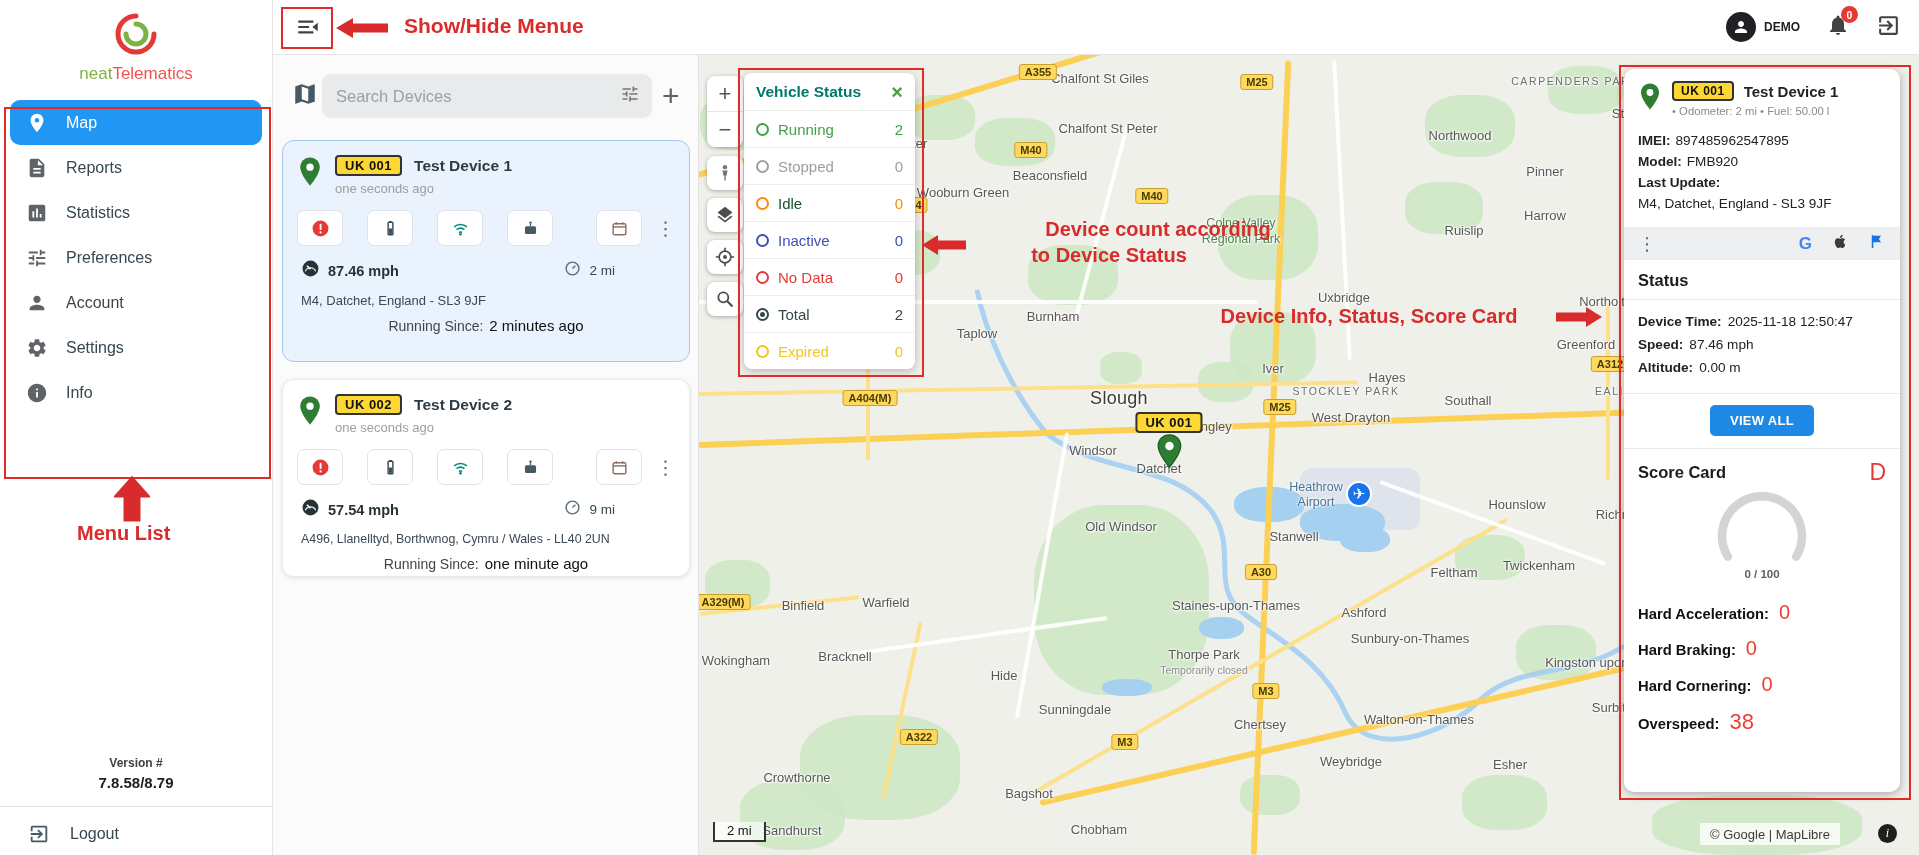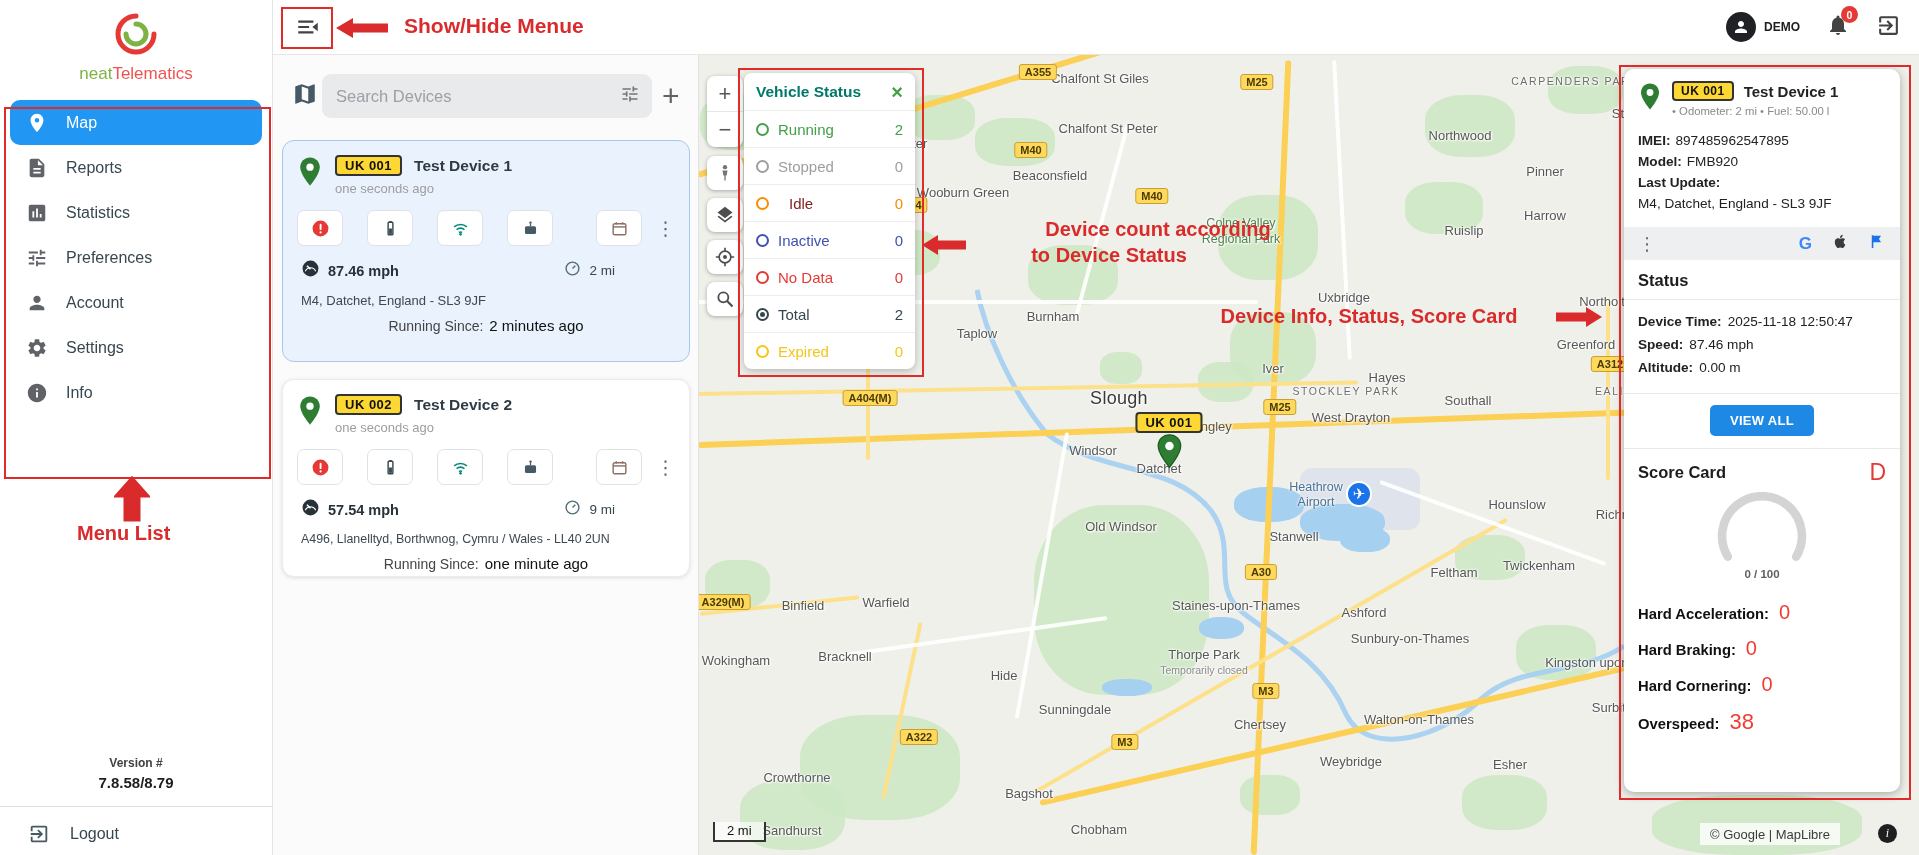--- a/index.html
+++ b/index.html
@@ -432,21 +432,21 @@
       <span class="vs-label" style="color: rgb(67, 160, 71);">Running</span>
       <span class="vs-val" style="color: rgb(67, 160, 71);">2</span>
     </div>
     <div class="vs-row">
       <span class="vs-ring" style="border-color: rgb(158, 158, 158);"></span>
       <span class="vs-label" style="color: rgb(158, 158, 158);">Stopped</span>
       <span class="vs-val" style="color: rgb(158, 158, 158);">0</span>
     </div>
     <div class="vs-row">
       <span class="vs-ring" style="border-color: rgb(251, 140, 0);"></span>
-      <span class="vs-label" style="color: #7f1d1d; margin-left: 11px;">Idle</span>
+      <span class="vs-label" style="color: #14532d;">Idle</span>
       <span class="vs-val" style="color: rgb(251, 140, 0);">0</span>
     </div>
     <div class="vs-row">
       <span class="vs-ring" style="border-color: rgb(63, 81, 181);"></span>
       <span class="vs-label" style="color: rgb(63, 81, 181);">Inactive</span>
       <span class="vs-val" style="color: rgb(63, 81, 181);">0</span>
     </div>
     <div class="vs-row">
       <span class="vs-ring" style="border-color: rgb(229, 57, 53);"></span>
       <span class="vs-label" style="color: rgb(229, 57, 53);">No Data</span>

